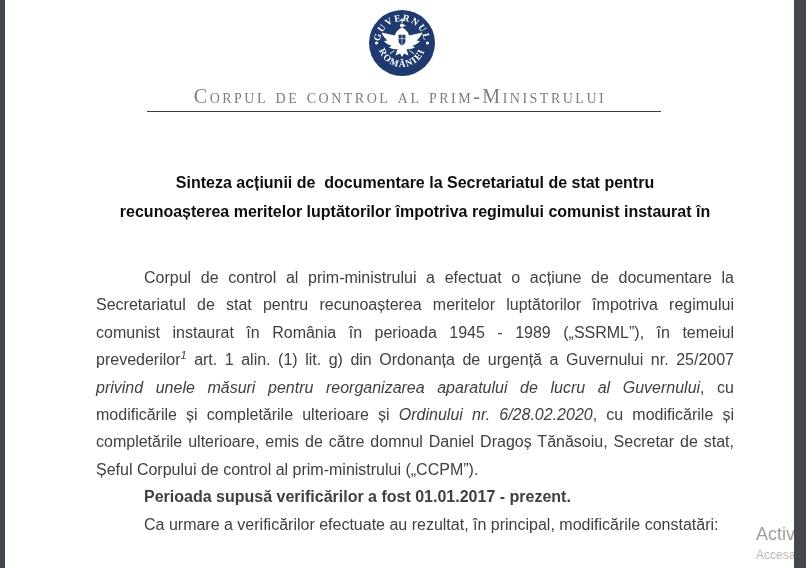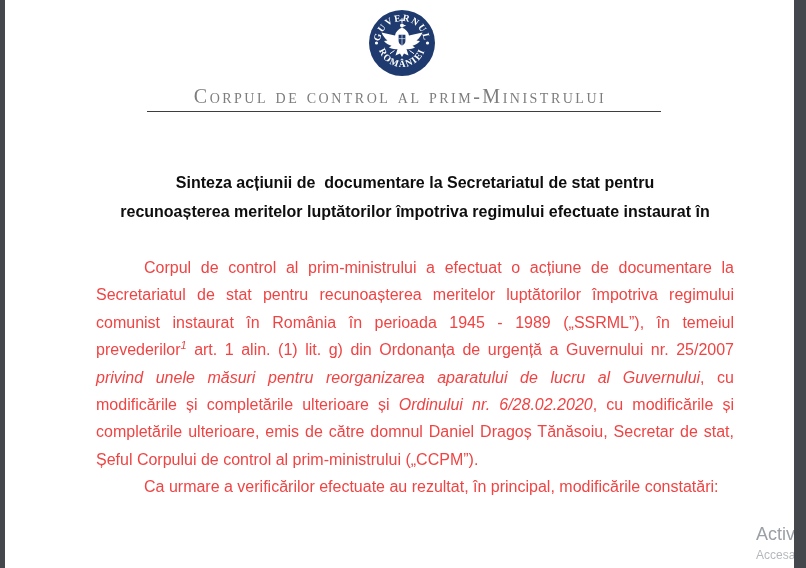--- a/index.html
+++ b/index.html
@@ -26,22 +26,22 @@
     border-top:1.6px solid #3e3e3e; z-index:2;
   }
 
   .doc-title {
     position:absolute; left:96px; top:148px; width:638px; text-align:center;
     font-weight:bold; font-size:16px; line-height:28.5px; color:#0e0e0e; z-index:2;margin-top:21px;
   }
   .title-line { white-space:pre; }
 
   .doc-body {
-    position:absolute; left:96px; top:254px; width:638px;
-    font-size:16px; line-height:27.4px; color:#ef4444;
+    position:absolute; left:96px; top:264px; width:638px;
+    font-size:16px; line-height:27.4px; color:#404040;
     text-align:justify; z-index:2;
   }
   .doc-body p { text-indent:48px; margin:0; }
   .para-bold { font-weight:bold; text-align:left; }
   .run-italic { font-style:italic; }
   .footnote-ref { font-size:11px; vertical-align:super; line-height:0; font-style:italic; }
 
   .watermark {
     position:absolute; left:756px; top:524px; z-index:5;
     white-space:nowrap; text-align:left;
@@ -85,25 +85,26 @@
         <path d="M34 26.8 v10.4 M30.6 30.6 h6.8" stroke="#ffffff" stroke-width="0.6" fill="none"></path>
         <path d="M26.5 42.5 l-4.5 3.2 M41.5 42.5 l4.5 3.2" stroke="#ffffff" stroke-width="1" fill="none"></path>
       </g>
     </svg>
 
     <div class="org-header">Corpul de control al prim-Ministrului</div>
     <div class="header-rule"></div>
 
     <div class="doc-title">
       <div class="title-line">Sinteza acțiunii de  documentare la Secretariatul de stat pentru</div>
-      <div class="title-line">recunoașterea meritelor luptătorilor împotriva regimului efectuate instaurat în</div>
+      <div class="title-line">recunoașterea meritelor luptătorilor împotriva regimului comunist instaurat în</div>
     </div>
 
     <div class="doc-body">
       <p><span>Corpul de control al prim-ministrului a efectuat o acțiune de documentare la Secretariatul de stat pentru recunoașterea meritelor luptătorilor împotriva regimului comunist instaurat în România în perioada 1945 - 1989 („SSRML”), în temeiul prevederilor</span><sup class="footnote-ref">1</sup><span> art. 1 alin. (1) lit. g) din Ordonanța de urgență a Guvernului nr. 25/2007 </span><span class="run-italic">privind unele măsuri pentru reorganizarea aparatului de lucru al Guvernului</span><span>, cu modificările și completările ulterioare și </span><span class="run-italic">Ordinului nr. 6/28.02.2020</span><span>, cu modificările și completările ulterioare, emis de către domnul Daniel Dragoș Tănăsoiu, Secretar de stat, Șeful Corpului de control al prim-ministrului („CCPM”).</span></p>
+      <p class="para-bold">Perioada supusă verificărilor a fost 01.01.2017 - prezent.</p>
       <p>Ca urmare a verificărilor efectuate au rezultat, în principal, modificările constatări:</p>
     </div>
 
     <div class="watermark">
       <div class="wm-line1">Activa</div>
       <div class="wm-line2">Accesați</div>
     </div>
 
   </div>
 

